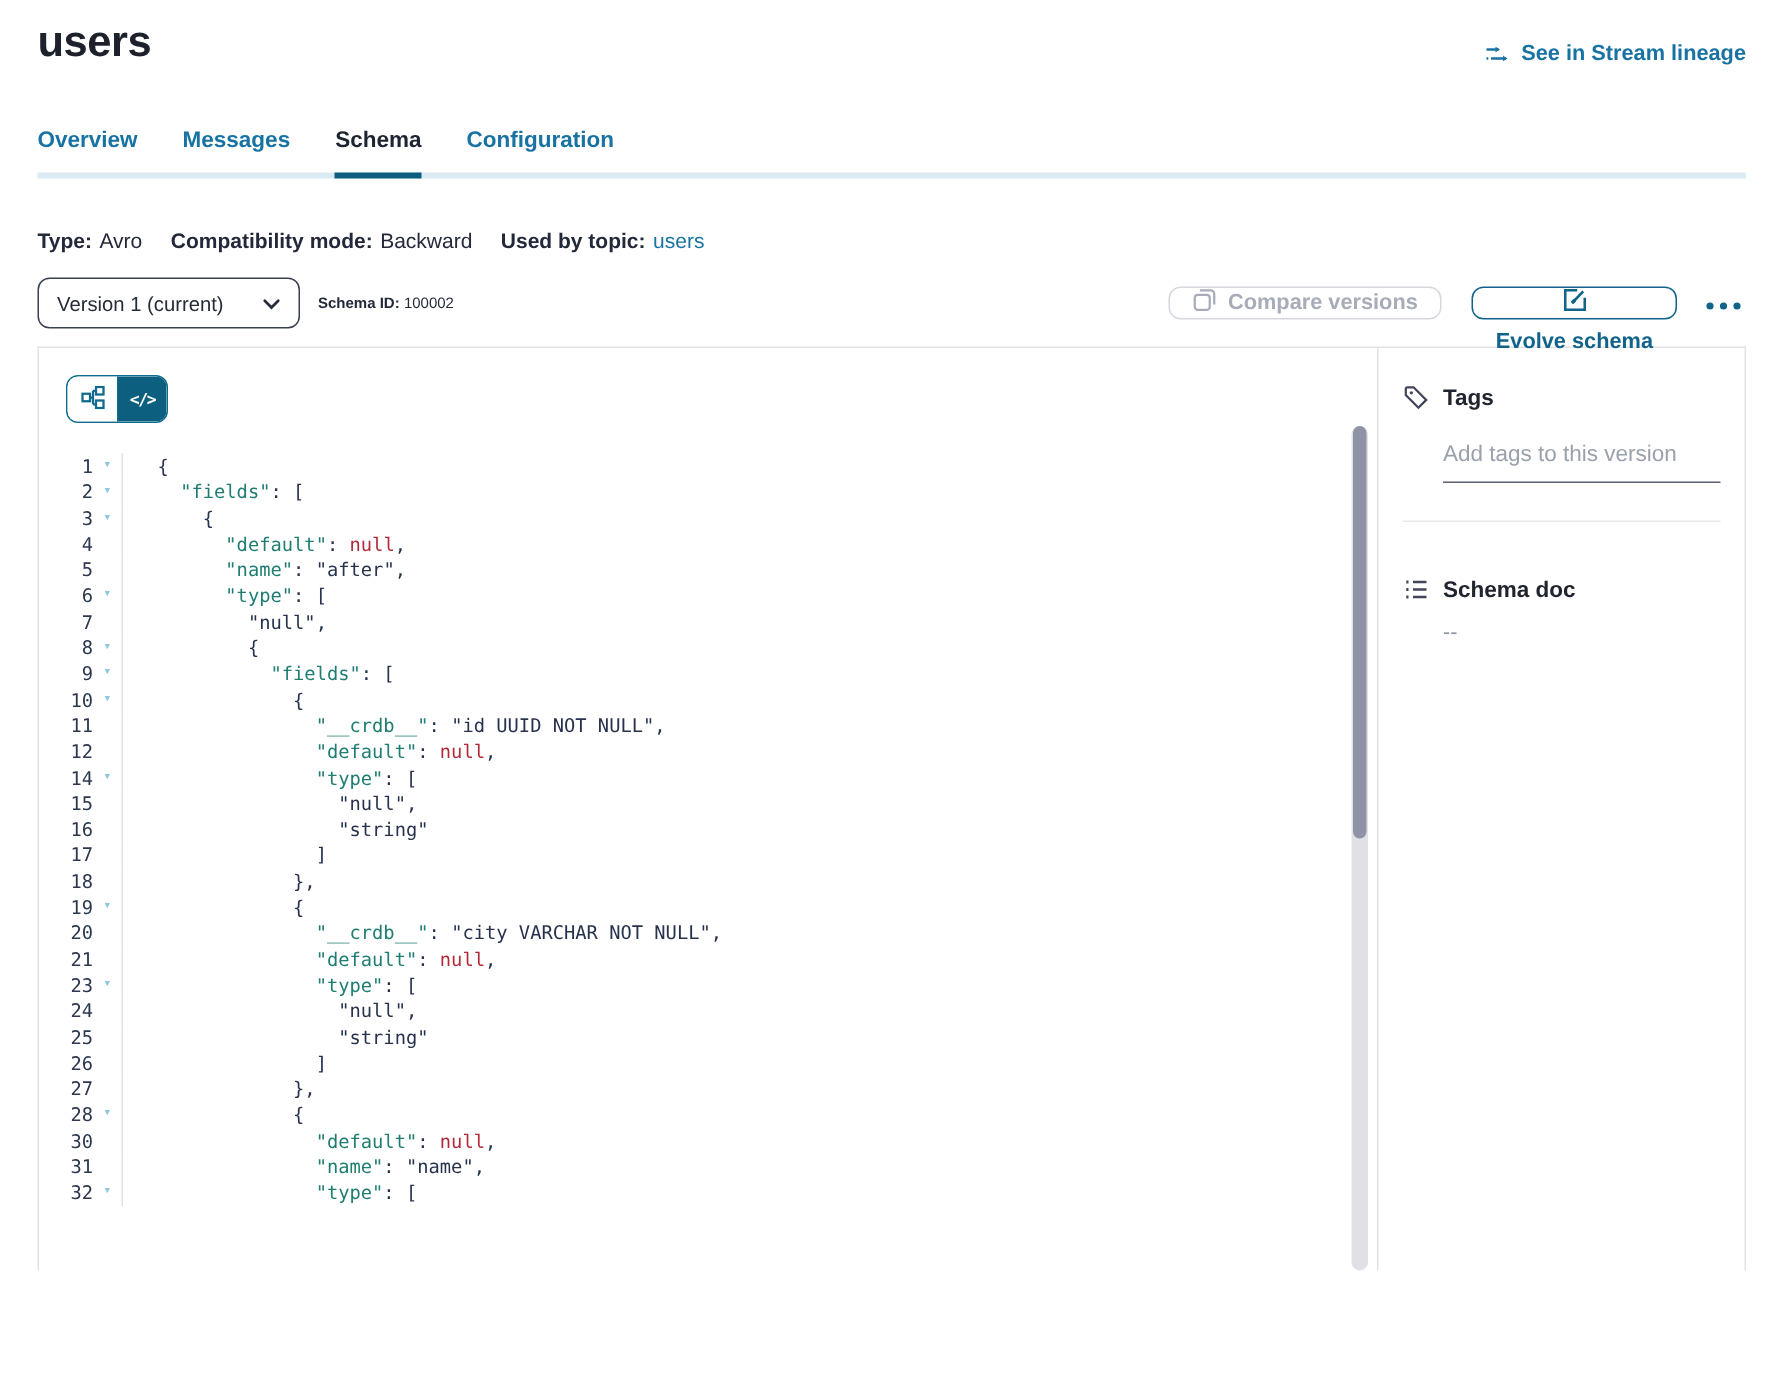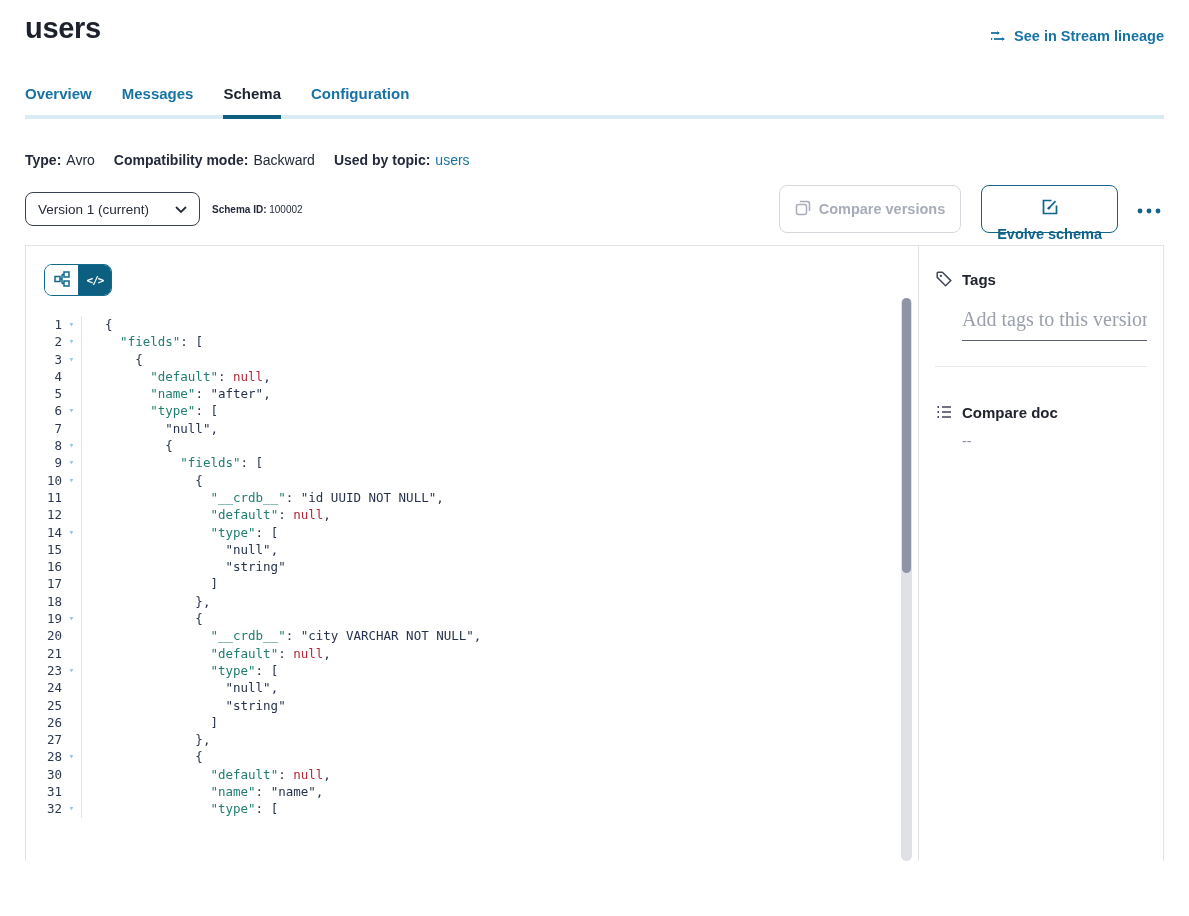--- a/index.html
+++ b/index.html
@@ -54,22 +54,22 @@
   
   .version-row{margin-top:17px;display:flex;align-items:center;}
   .version-select{
     width:175px;height:34px;border:1px solid #39404f;border-radius:8px;background:#fff;
     display:flex;align-items:center;justify-content:space-between;padding:0 12px;
     font-size:13.5px;color:#252b38;cursor:pointer;
   }
   .schema-id{margin-left:12px;font-size:10px;color:#23293a;}
   .schema-id b{font-weight:700;}
   .version-actions{margin-left:auto;display:flex;align-items:center;gap:20px;}
-  .btn{height:48px;display:flex;align-items:center;gap:8px;border-radius:8px;background:#fff;
-       font-family:inherit;font-size:14.5px;font-weight:600;padding:13px 15px;cursor:pointer;}
+  .btn{height:22px;display:flex;align-items:center;gap:8px;border-radius:8px;background:#fff;
+       font-family:inherit;font-size:14.5px;font-weight:600;padding:0 15px;cursor:pointer;}
   .btn.disabled{border:1px solid #d6d8dd;color:#a7acb8;cursor:default;}
   .btn.primary-outline{border:1px solid #11638a;color:#11638a;flex-direction:column;}
   .more-btn{background:none;border:none;padding:0 2px;margin-left:-4px;cursor:pointer;display:flex;align-items:center;}
 
   
   .panel{
     margin-top:12px;height:616px;display:flex;
     border:1px solid var(--border);border-bottom:none;
   }
   .code-pane{width:893px;position:relative;border-right:1px solid var(--border);}
@@ -90,21 +90,21 @@
   .tk-s,.tk-p{color:var(--code-ink);}
 
   .sb-track{position:absolute;top:52px;bottom:0;right:6px;width:11px;border-radius:6px;background:#e0e1e6;}
   .sb-thumb{position:absolute;top:0;left:1px;width:9px;height:275px;border-radius:5px;background:#8f93a6;cursor:grab;}
 
   
   .side-pane{flex:1;padding:24px 16px 0 16px;}
   .sb-head{display:flex;align-items:center;gap:9px;font-size:15px;font-weight:700;color:#20242e;}
   .sb-head svg{flex:none;display:block;}
   .tags-input-wrap{margin:20px 0 0 27px;border-bottom:1px solid #5a5f6d;padding-bottom:9px;}
-  .tags-input{border:none;outline:none;width:100%;font-family:Liberation Serif, serif;font-size:20px;color:#3a4050;background:transparent;padding:0;}
+  .tags-input{border:none;outline:none;width:100%;font-family:Liberation Sans, sans-serif;font-size:15px;color:#3a4050;background:transparent;padding:0;}
   .tags-input::placeholder{color:#9aa0ac;}
   .sb-divider{margin-top:25px;border:none;border-top:1px solid #e6e7ea;}
   .sec-doc{margin-top:36px;}
   .sec-date{margin-top:22px;}
   .sb-value{margin:12px 0 0 27px;font-size:14.5px;color:#2b3243;}
   .sb-value.muted{color:#8d93a0;}
 </style>
 </head>
 <body>
 
@@ -372,21 +372,21 @@
       <hr class="sb-divider">
 
       <div class="sec-doc">
         <div class="sb-head">
           <span>
             <svg width="18" height="18" viewBox="0 0 18 18" fill="none" stroke="#41465a" stroke-width="1.6">
               <path d="M7 4 H16 M7 9 H16 M7 14 H16"></path>
               <path d="M2.5 4 H4 M2.5 9 H4 M2.5 14 H4" stroke-width="2"></path>
             </svg>
           </span>
-          <span>Compare doc</span>
+          <span>Schema doc</span>
         </div>
         <div class="sb-value muted">--</div>
       </div>
 
     </aside>
 
   </div>
 </div>
 
 </body></html>

